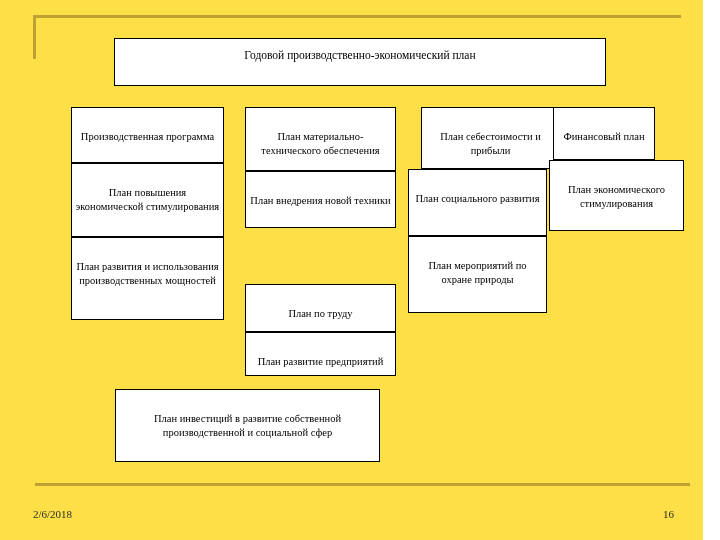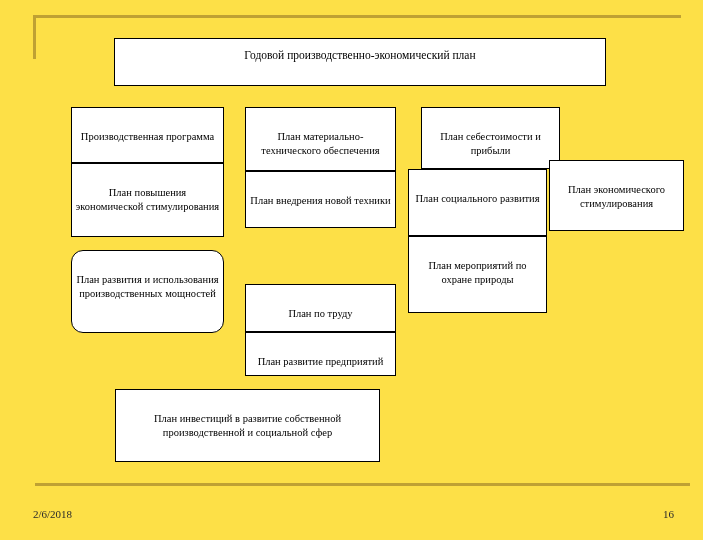--- a/index.html
+++ b/index.html
@@ -92,31 +92,32 @@
   <div class="rule-top"></div>
   <div class="rule-left"></div>
   <div class="rule-bottom"></div>
 
   <div class="box title" style="left:114px; top:38px; width:492px; height:48px;">
     <div>Годовой производственно-экономический план</div>
   </div>
 
   <div class="box" style="left:71px; top:107px; width:153px; height:56px;">Производственная программа</div>
   <div class="box" style="left:71px; top:163px; width:153px; height:74px;">План повышения экономической стимулирования</div>
-  <div class="box" style="left:71px; top:250px; width:153px; height:83px;border-radius:12px;">План развития и использования производственных мощностей</div>
+  <div class="box" style="left:71px; top:237px; width:153px; height:83px;">План развития и использования производственных мощностей</div>
 
   <div class="box" style="left:245px; top:107px; width:151px; height:64px;">План материально-технического обеспечения</div>
   <div class="box" style="left:245px; top:171px; width:151px; height:57px;">План внедрения новой техники</div>
   <div class="box" style="left:245px; top:284px; width:151px; height:48px;">План по труду</div>
   <div class="box" style="left:245px; top:332px; width:151px; height:44px;">План развитие предприятий</div>
 
   <div class="box" style="left:392px; top:107px; width:139px; height:62px;margin-left:29px;">План себестоимости и прибыли</div>
   <div class="box" style="left:408px; top:169px; width:139px; height:67px;">План социального развития</div>
   <div class="box" style="left:408px; top:236px; width:139px; height:77px;">План мероприятий по охране природы</div>
 
+  <div class="box" style="left:553px; top:107px; width:102px; height:53px;">Финансовый план</div>
   <div class="box" style="left:549px; top:160px; width:135px; height:71px;">План экономического стимулирования</div>
 
   <div class="box" style="left:115px; top:389px; width:265px; height:73px;text-align:center;">План инвестиций в развитие собственной производственной и социальной сфер</div>
 
   <div class="footer-date">2/6/2018</div>
   <div class="footer-page">16</div>
 
 </div>
 
 </body></html>

